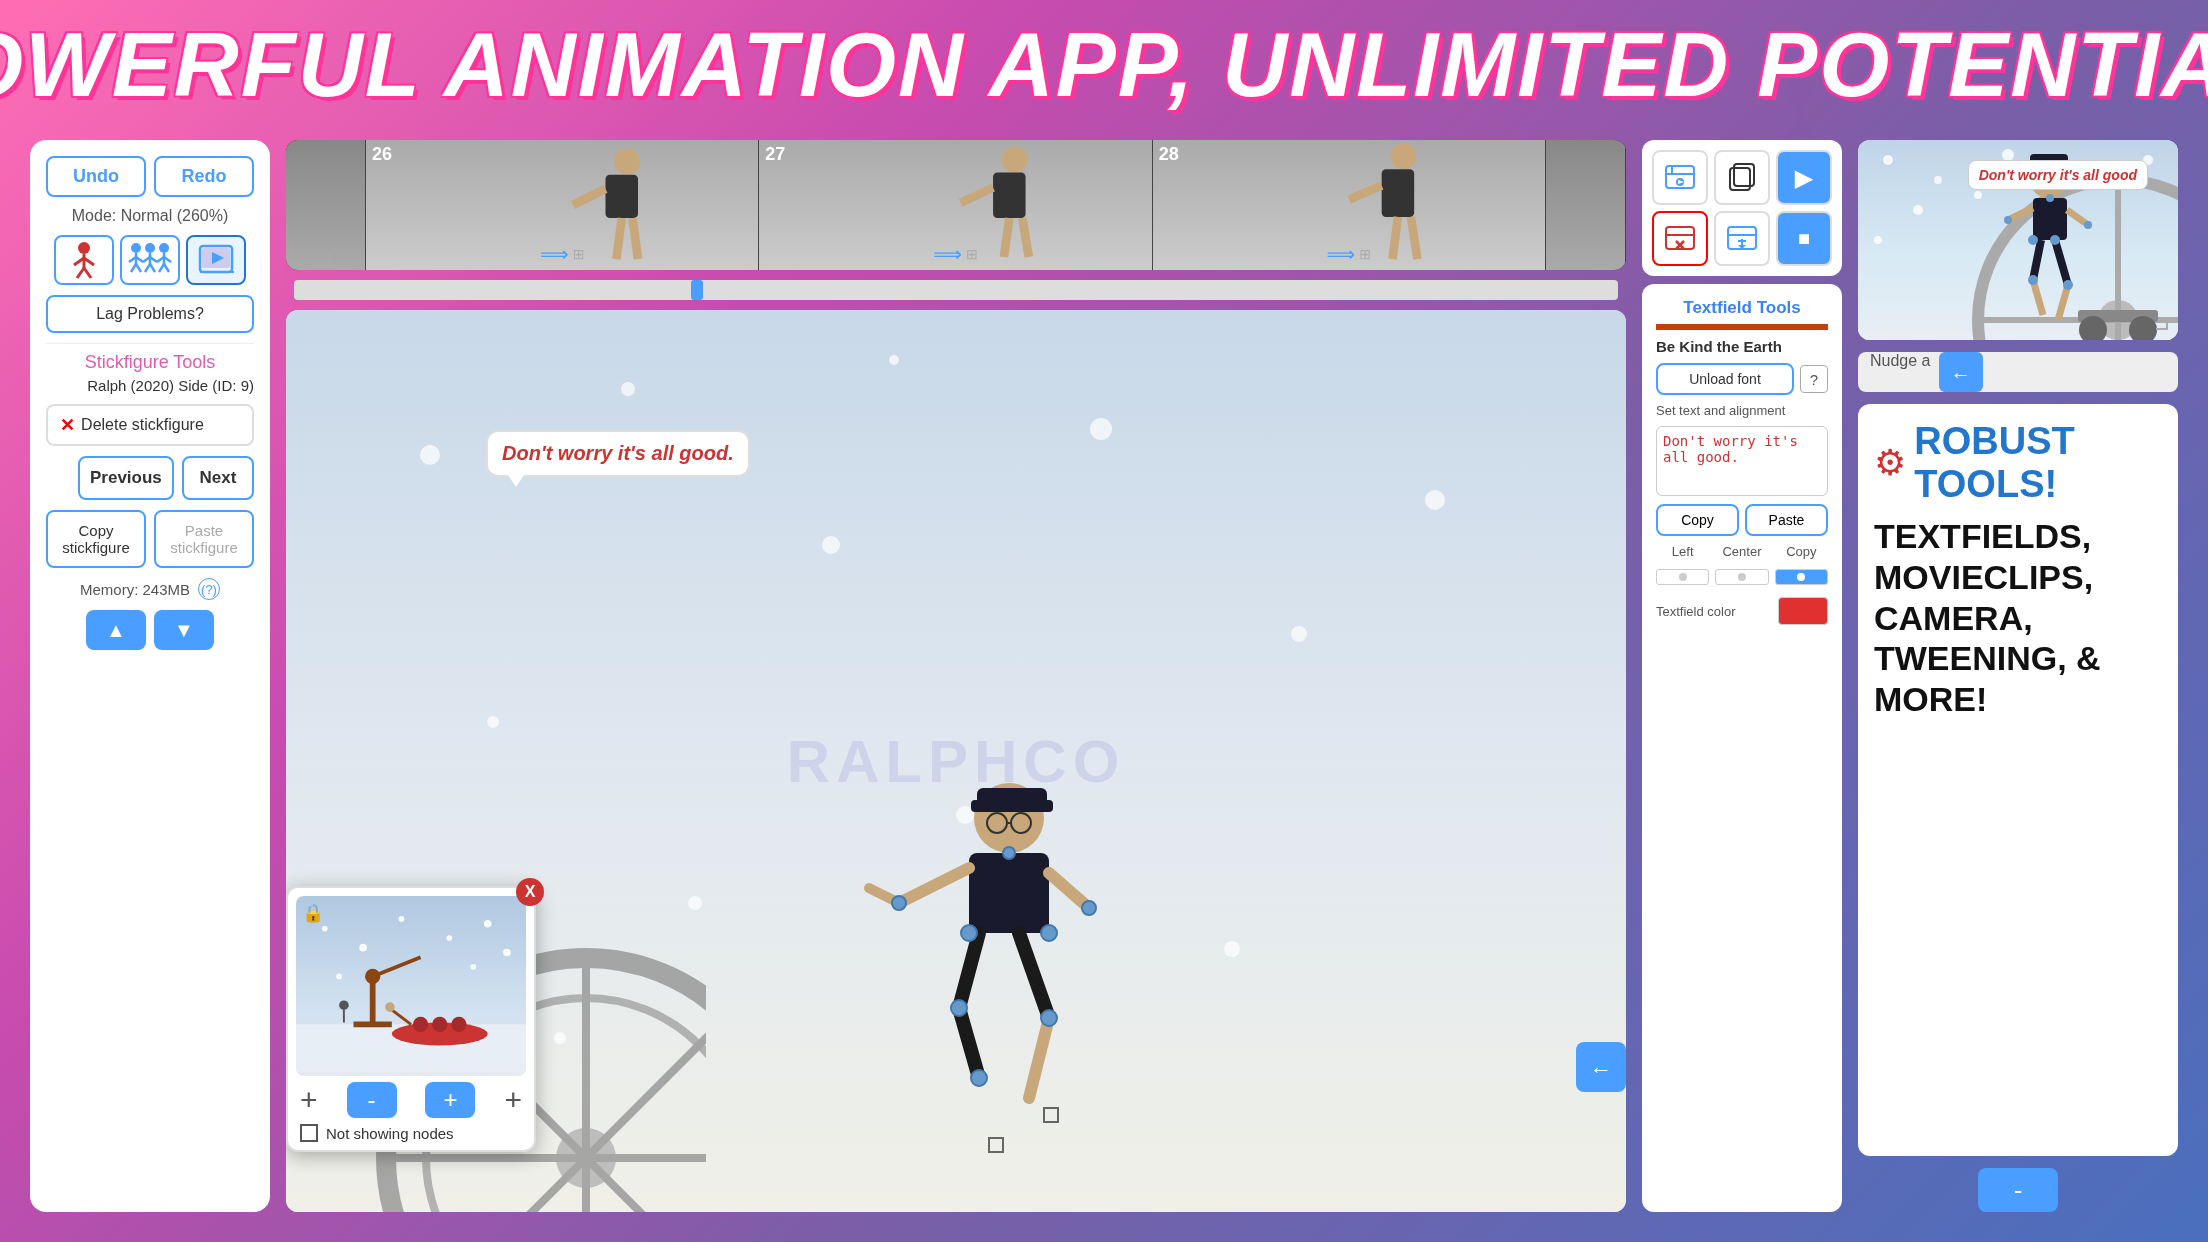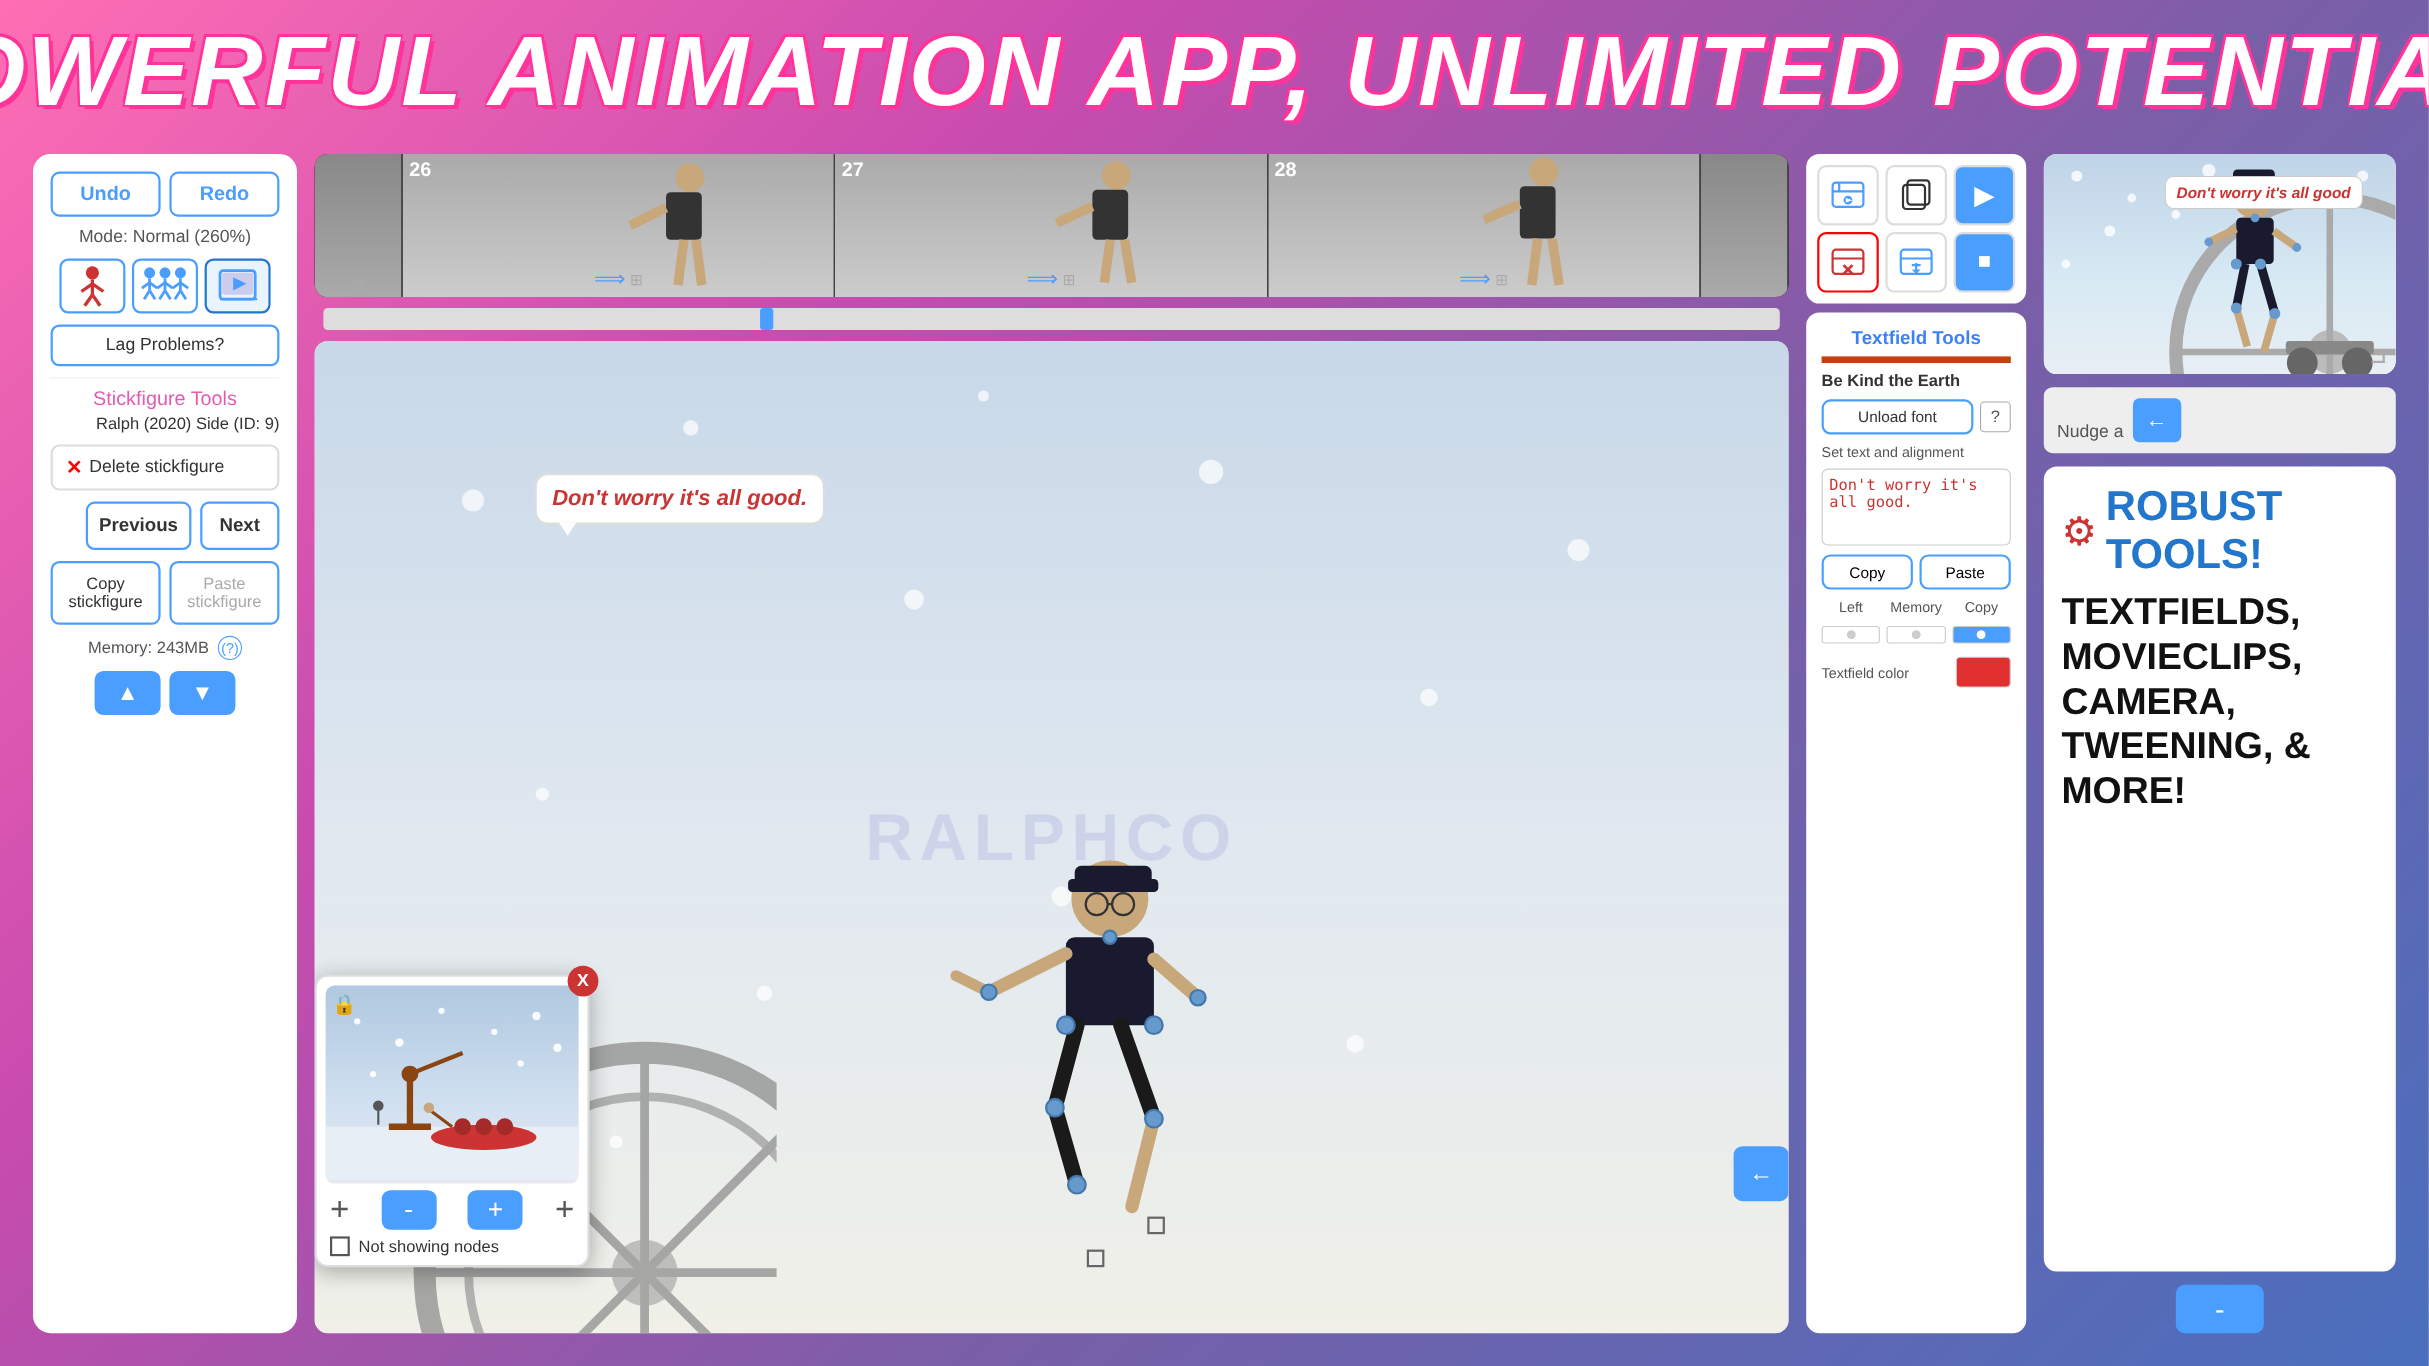--- a/index.html
+++ b/index.html
@@ -1137,21 +1137,21 @@
         <div class="tf-help-btn">?</div>
       </div>
       <div class="tf-set-label">Set text and alignment</div>
       <textarea class="tf-textarea" style="">Don't worry it's all good.</textarea>
       <div class="tf-copy-paste-row">
         <button class="tf-copy-btn">Copy</button>
         <button class="tf-paste-btn">Paste</button>
       </div>
       <div class="tf-align-label">
         <span class="tf-align-opt">Left</span>
-        <span class="tf-align-opt">Memory</span>
+        <span class="tf-align-opt">Center</span>
         <span class="tf-align-opt">Copy</span>
       </div>
       <div class="tf-align-dots">
         <div class="tf-dot">
             <div class="tf-dot-inner" style="background:#ccc;"></div>
           </div>
         <div class="tf-dot">
             <div class="tf-dot-inner" style="background:#ccc;"></div>
           </div>
         <div class="tf-dot active">
@@ -1223,21 +1223,21 @@
           <circle cx="285" cy="190" r="14" fill="#666"></circle>
         </svg>
 
         <div class="preview-speech">
           <span>Don't worry it's all good</span>
         </div>
         <div class="preview-resize"></div>
       </div>
     </div>
 
-    <div style="background:#eee;border-radius:8px;padding:10px 12px;display:flex;align-items:flex-end;gap:8px;">
+    <div style="background:#eee;border-radius:8px;padding:0 12px;display:flex;align-items:flex-start;gap:8px;">
       <span style="font-size:16px;color:#555;">Nudge a</span>
       <div style="display:flex;gap:4px;">
         <button style="background:#4a9eff;color:white;border:none;border-radius:6px;width:44px;height:40px;font-size:20px;cursor:pointer;">←</button>
       </div>
     </div>
 
     <div class="bottom-right-panel">
       <div class="robust-title-row">
         <span class="robust-icon">⚙</span>
         <span class="robust-title">ROBUST TOOLS!</span>

